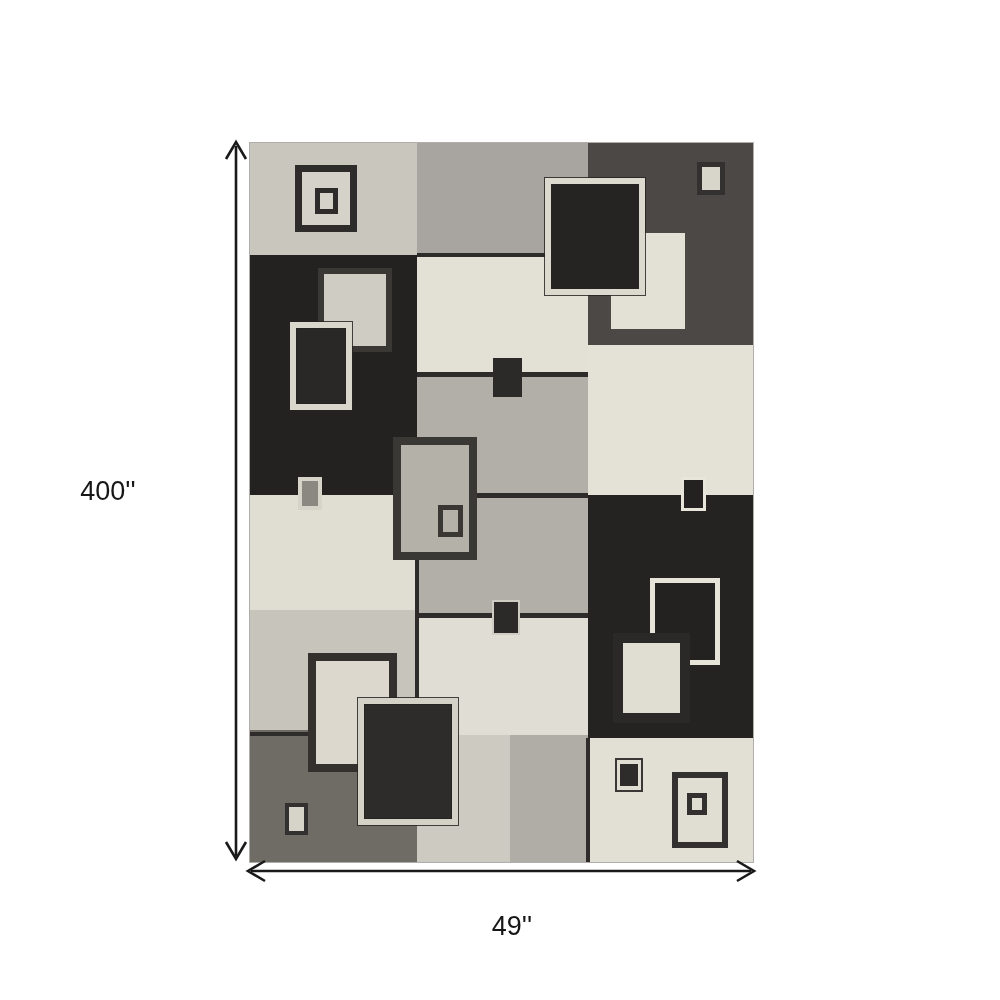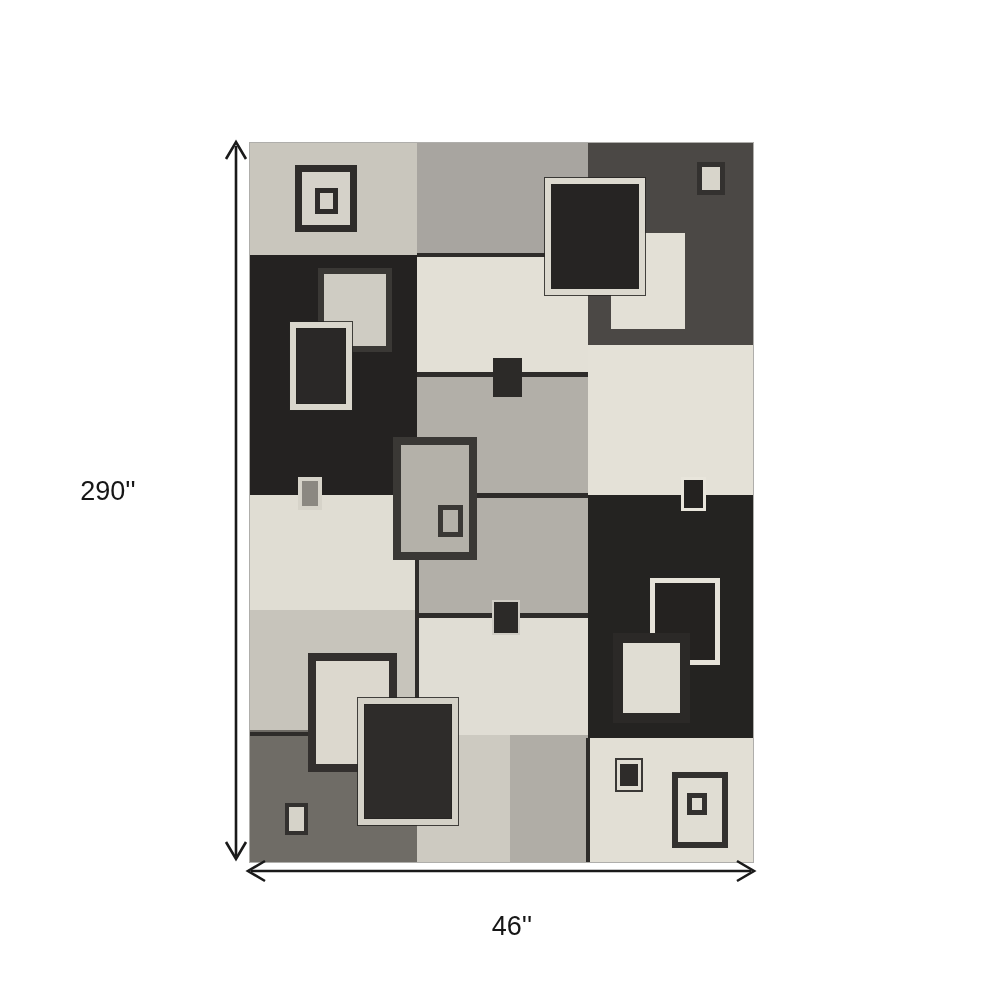--- a/index.html
+++ b/index.html
@@ -81,17 +81,17 @@
       <path d="M226,159 L236,142 L246,159"></path>
       <path d="M226,842 L236,859 L246,842"></path>
     </g>
     <g fill="none" stroke-width="2.6" stroke-linejoin="miter" stroke="#1a1a1a">
       <path d="M251,871 L751,871"></path>
       <path d="M265,861 L248,871 L265,881"></path>
       <path d="M737,861 L754,871 L737,881"></path>
     </g>
   </svg>
 
-  <div class="dim-label" id="height-label">290''</div>
+  <div class="dim-label" id="height-label">400''</div>
 
-  <div class="dim-label" id="width-label">46''</div>
+  <div class="dim-label" id="width-label">49''</div>
 
 </div>
 
 </body></html>

